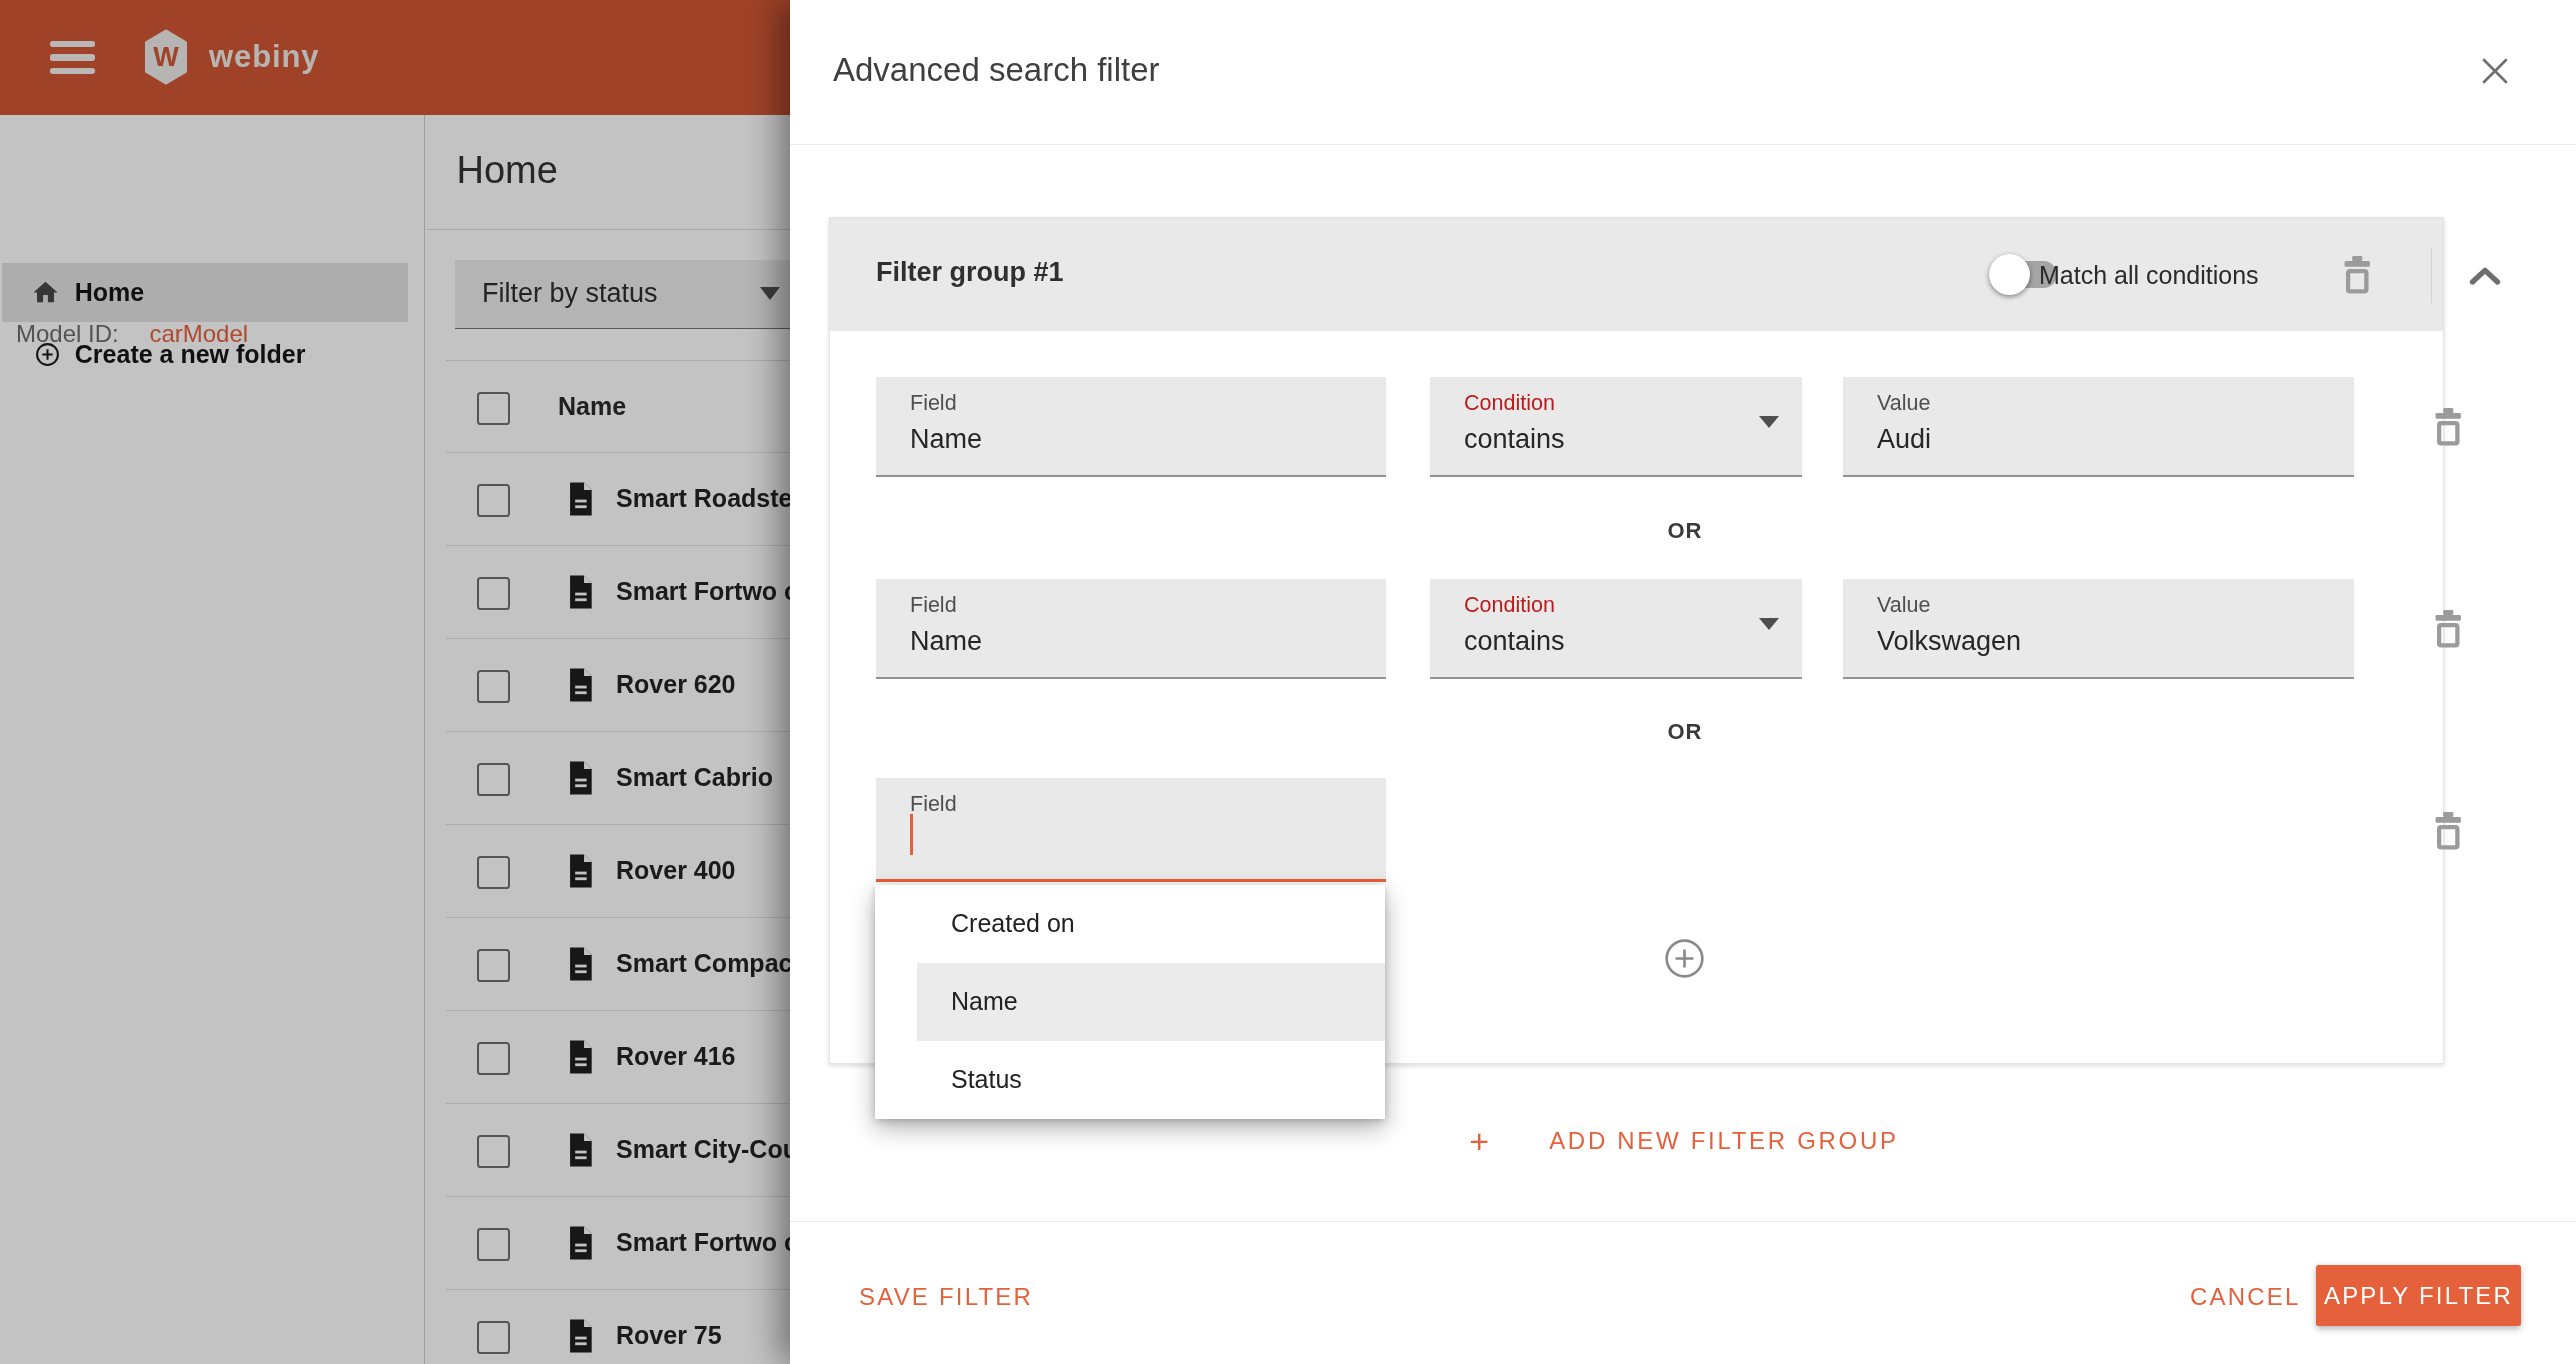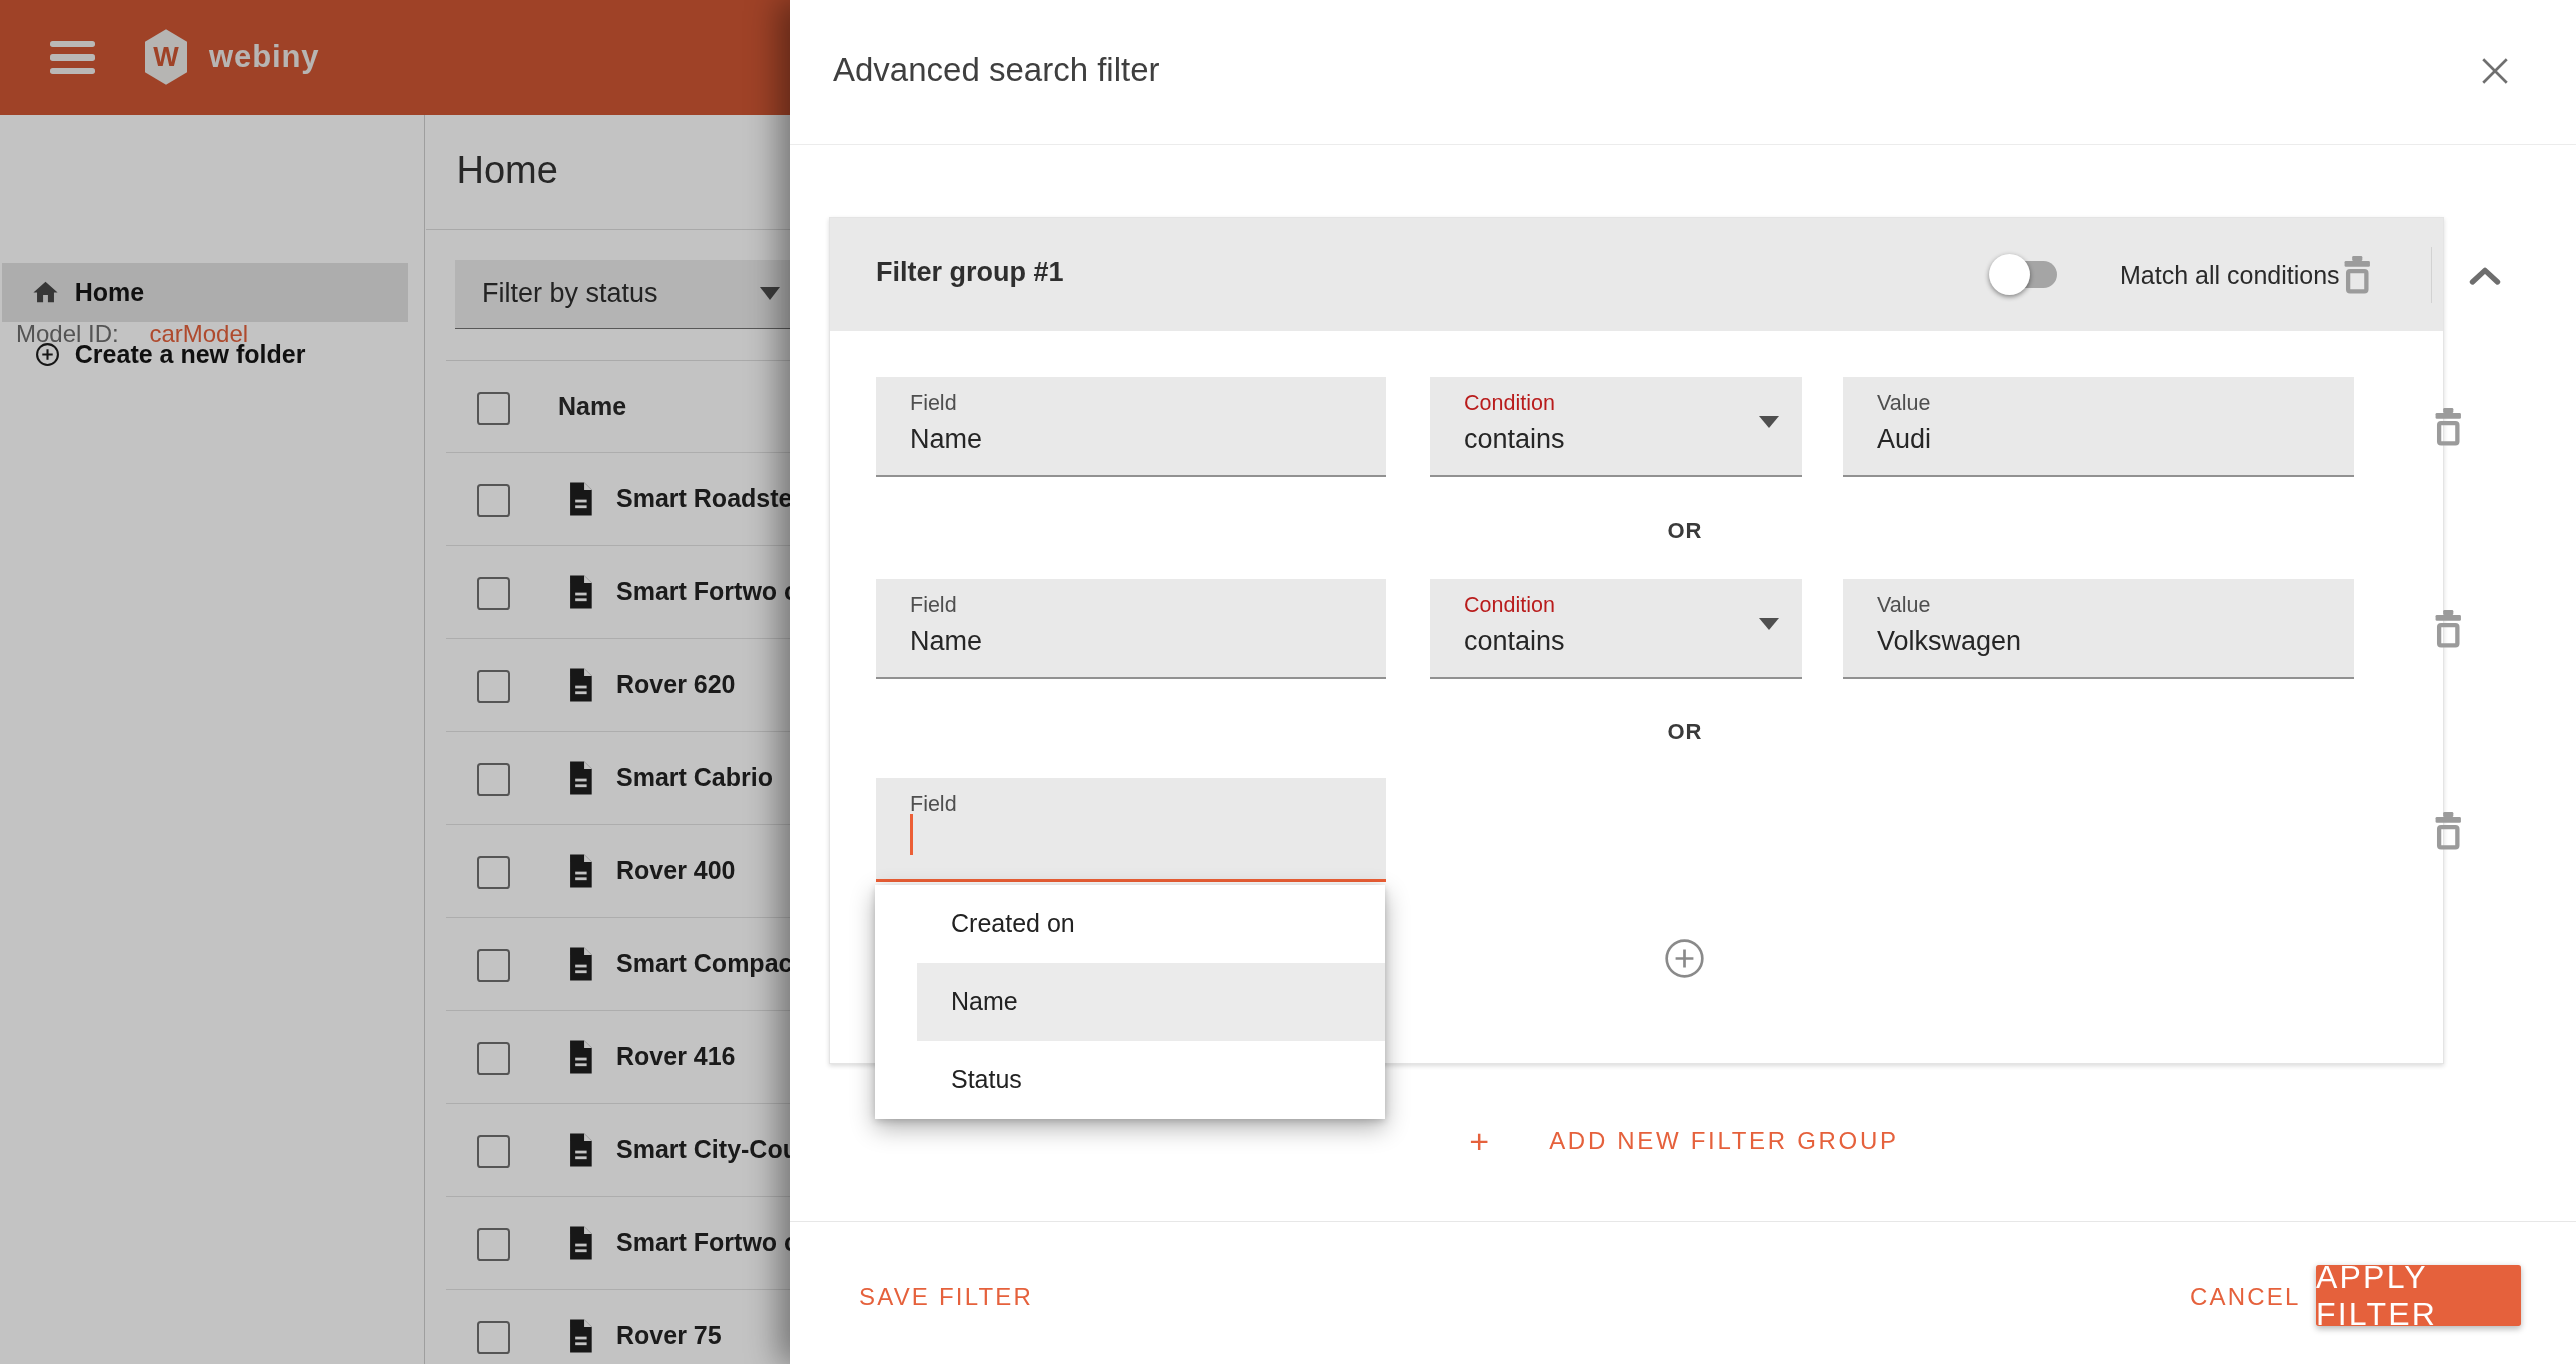--- a/index.html
+++ b/index.html
@@ -52,21 +52,21 @@
   .d-close{position:absolute;left:1686px;top:52px;width:38px;height:38px;cursor:pointer;}
   .d-header-line{position:absolute;left:0;top:144px;width:1786px;border-top:1.8px solid #ECECEC;}
 
   .panel{position:absolute;left:39px;top:217px;width:1615px;height:847px;background:#FFFFFF;
     border:1.8px solid #E4E4E4;box-sizing:border-box;box-shadow:0 1.8px 4.5px rgba(0,0,0,0.14);}
   .panel-head{position:absolute;left:0;top:0;width:100%;height:113px;background:#E9E9E9;}
   .group-title{position:absolute;left:46px;top:39px;font-size:27px;font-weight:700;color:#2F2F2F;}
   .toggle{position:absolute;left:1163px;top:43px;width:64px;height:27px;border-radius:13.5px;background:#A5A5A5;cursor:pointer;}
   .toggle .knob{position:absolute;left:-3.6px;top:-7.2px;width:41px;height:41px;border-radius:50%;background:#FFFFFF;
     box-shadow:0 1.8px 5.4px rgba(0,0,0,0.45);}
-  .match-label{position:absolute;left:1290px;top:43px;font-size:25px;color:#2A2A2A;}
+  .match-label{position:absolute;left:1209px;top:43px;font-size:25px;color:#2A2A2A;}
   .trash-btn{position:absolute;width:30.5px;height:38px;cursor:pointer;color:#9B9B9B;}
   .head-trash{left:1512px;top:38px;}
   .head-vline{position:absolute;left:1601px;top:29px;height:56px;border-left:1.8px solid #D2D2D2;}
   .collapse-btn{position:absolute;left:1637px;top:47px;width:36px;height:21.5px;cursor:pointer;}
 
   .fbox{position:absolute;background:#E9E9E9;border-bottom:2.7px solid #919191;box-sizing:content-box;cursor:text;}
   .fbox .flabel{position:absolute;left:34px;top:14.4px;font-size:21.5px;color:#4F4F4F;}
   .fbox .flabel.gray{color:#b91c1c;}
   .fbox .fvalue{position:absolute;left:34px;top:47px;font-size:27px;color:#262626;}
   .fbox .caret{position:absolute;right:23px;top:39px;border-left-width:10px;border-right-width:10px;border-top-width:12.6px;}
@@ -88,21 +88,21 @@
     color:var(--accent);cursor:pointer;white-space:nowrap;}
   .add-group .plus{font-size:34px;margin-right:16px;font-weight:400;line-height:34px;}
   .add-group .txt{font-size:24px;letter-spacing:2.7px;margin-left:44px;}
 
   .d-footer{position:absolute;left:0;top:1221px;width:1786px;height:144px;border-top:1.8px solid #E7E7E7;box-sizing:border-box;}
   .link-btn{position:absolute;top:61px;font-size:24px;letter-spacing:2.2px;color:var(--accent);cursor:pointer;white-space:nowrap;}
   .save-btn{left:69px;}
   .cancel-btn{left:1400px;}
   .apply-btn{position:absolute;left:1526px;top:43px;width:205px;height:61px;background:var(--accent);border-radius:2.7px;
     box-shadow:0 2.7px 6.3px rgba(0,0,0,0.28);display:flex;align-items:center;justify-content:center;cursor:pointer;}
-  .apply-btn .txt{font-size:32px;letter-spacing:2.2px;color:#FFFFFF;}
+  .apply-btn .txt{font-size:24px;letter-spacing:2.2px;color:#FFFFFF;}
 </style>
 </head>
 <body>
 
 <div class="app" style="--brand: #D05733; --accent: #E5613C;">
 
   <div class="topbar">
     <div class="hamburger">
         <i></i>
         <i></i>

